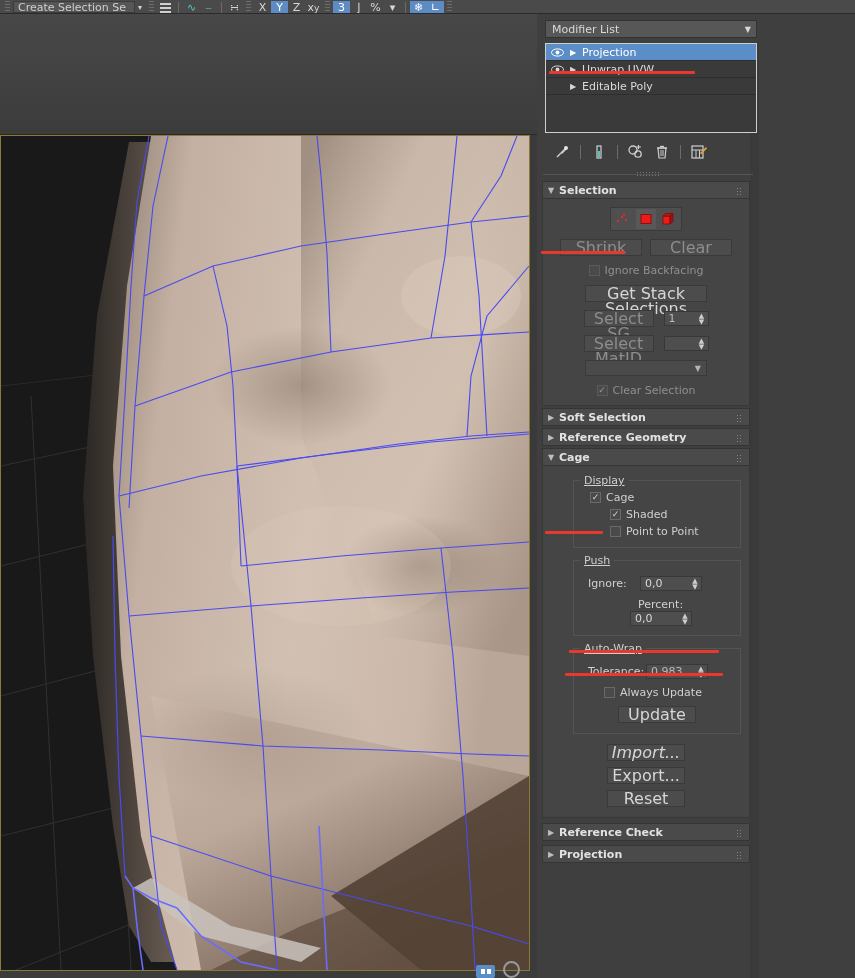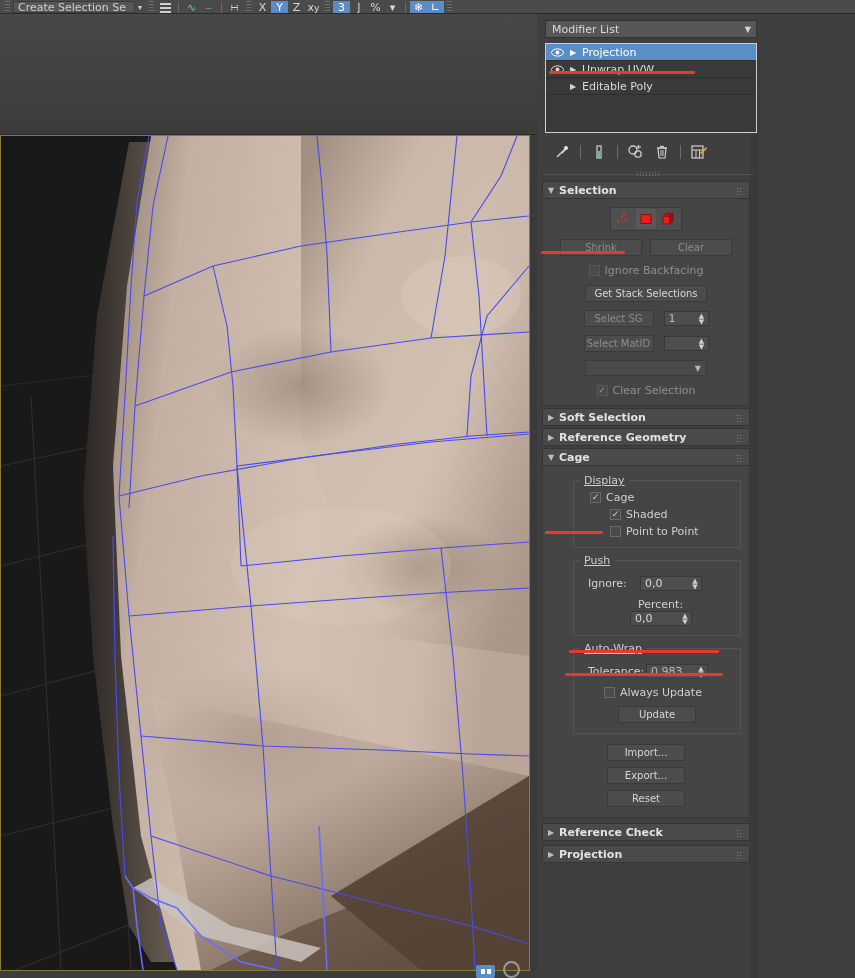--- a/index.html
+++ b/index.html
@@ -186,21 +186,21 @@
   .soselect {
     width:72px; height:24px; background:#4f4f4f; border:1px solid #3a3a3a;
     box-sizing:border-box; margin:2px auto 0 auto;
     display:flex; align-items:center; justify-content:space-around;
   }
   .so-btn { width:20px; height:20px; display:flex;align-items:center;justify-content:center;}
   .so-btn.active { background:#585858; }
 
   .btn {
     background:#4c4c4c; border:1px solid #3a3a3a; box-sizing:border-box;
-    color:#d6d6d6; font-size:10px; height:17px; line-height:15px;
+    color:#d6d6d6; font-size:16px; height:17px; line-height:15px;
     text-align:center; display:inline-block;
   }
   .btn.dis { color:#8d8d8d; }
   .row-c { display:flex; justify-content:center; align-items:center; gap:8px; margin-top:8px;}
   .chk-row { display:flex; align-items:center; justify-content:center; margin-top:8px; }
   .chk {
     width:11px; height:11px; background:#4a4a4a; border:1px solid #6a6a6a;
     box-sizing:border-box; margin-right:5px; display:inline-flex;
     align-items:center; justify-content:center; font-size:9px; color:#d8d8d8;
     line-height:1;
@@ -657,21 +657,21 @@
               <div style="display:flex;align-items:center;margin:7px 0 0 22px;">
                 <span class="chk"></span>
                 <span>Always Update</span>
               </div>
               <div style="display:flex;justify-content:center;margin-top:7px;">
                 <div class="btn" style="width:78px;">Update</div>
               </div>
             </div>
 
             <div class="btn-col">
-              <div class="btn" style="width:78px;">Import...</div>
+              <div class="btn" style="width:78px;font-style:italic;">Import...</div>
               <div class="btn" style="width:78px;">Export...</div>
               <div class="btn" style="width:78px;">Reset</div>
             </div>
 
           </div>
         </div>
 
         <div class="rollout" style="margin-top:5px;">
           <div class="roll-head">
             <span class="tri">▶</span>

